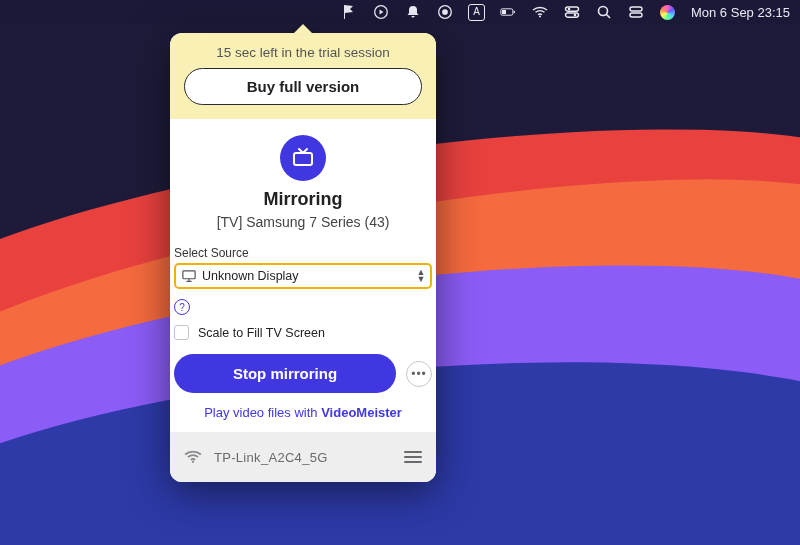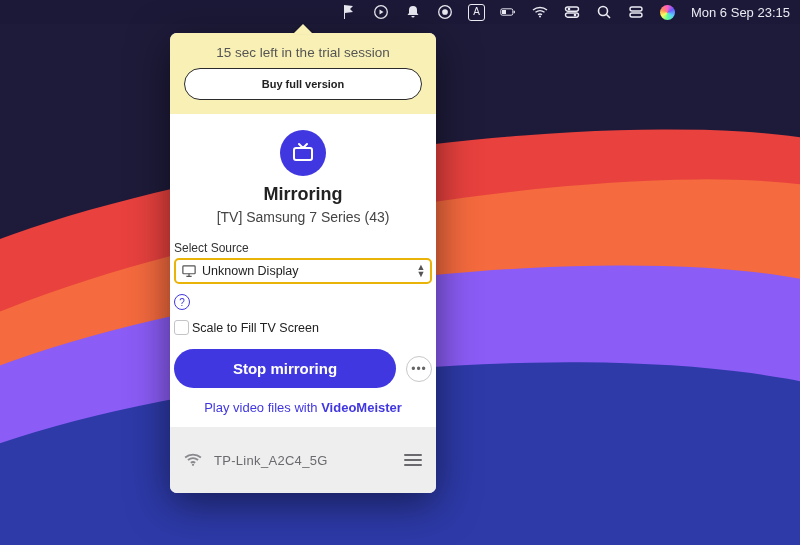--- a/index.html
+++ b/index.html
@@ -80,21 +80,21 @@
     filter: drop-shadow(0 -1px 1px rgba(0,0,0,.2));
   }
 
   
   .popover {
     position: absolute;
     top: 33px;
     left: 170px;
     width: 266px;
     background: #fff;
-    border-radius: 7px;
+    border-radius: 12px;
     box-shadow: 0 10px 40px rgba(0,0,0,.5);
     overflow: hidden;
     z-index: 19;
     color: #222;
   }
 
   .trial-banner {
     background: #f8f0b5;
     padding: 12px 14px 14px;
     text-align: center;
@@ -105,21 +105,21 @@
     margin-bottom: 8px;
   }
   .buy-btn {
     display: block;
     width: 100%;
     box-sizing: border-box;
     padding: 9px 0;
     background: #fff;
     border: 1.5px solid #2b2b2b;
     border-radius: 999px;
-    font-size: 11px;
+    font-size: 15px;
     font-weight: 600;
     text-align: center;
     cursor: pointer;
   }
 
   .main {
     padding: 16px 4px 12px;
     text-align: center;
   }
   .tv-badge {
@@ -178,21 +178,21 @@
     border: 1.5px solid #4137e0;
     border-radius: 50%;
     font-size: 10px;
     display:flex; align-items:center; justify-content:center;
     flex:0 0 auto;
   }
 
   .check-row {
     display: flex;
     align-items: center;
-    gap: 3px;
+    gap: 9px;
     font-size: 12.5px;
     text-align: right;
     margin-bottom: 14px;
   }
   .check-row .cb {
     width: 13px; height: 13px;
     border: 1px solid #c4c4c8;
     border-radius: 3px;
     background: #fff;
   }
@@ -231,21 +231,21 @@
     margin-top: 12px;
     font-size: 13px;
     color: #4137e0;
   }
   .promo b { font-weight: 700; }
 
   .footer {
     background: #eeeeef;
     display: flex;
     align-items: center;
-    padding: 24px 14px;
+    padding: 16px 14px;
     gap: 12px;
     color: #6a6a6e;
     font-size: 13px;
     justify-content: center;
   }
   .footer .wifi-icon { width:18px; height:14px; color:#8a8a8e; }
   .footer .ssid { flex:1; letter-spacing:.3px; }
   .footer .hamburger { width:18px; cursor:pointer; color:#6a6a6e; }
   .footer .hamburger div { height:2px; background:currentColor; margin:3px 0; border-radius:1px; }
 </style>

